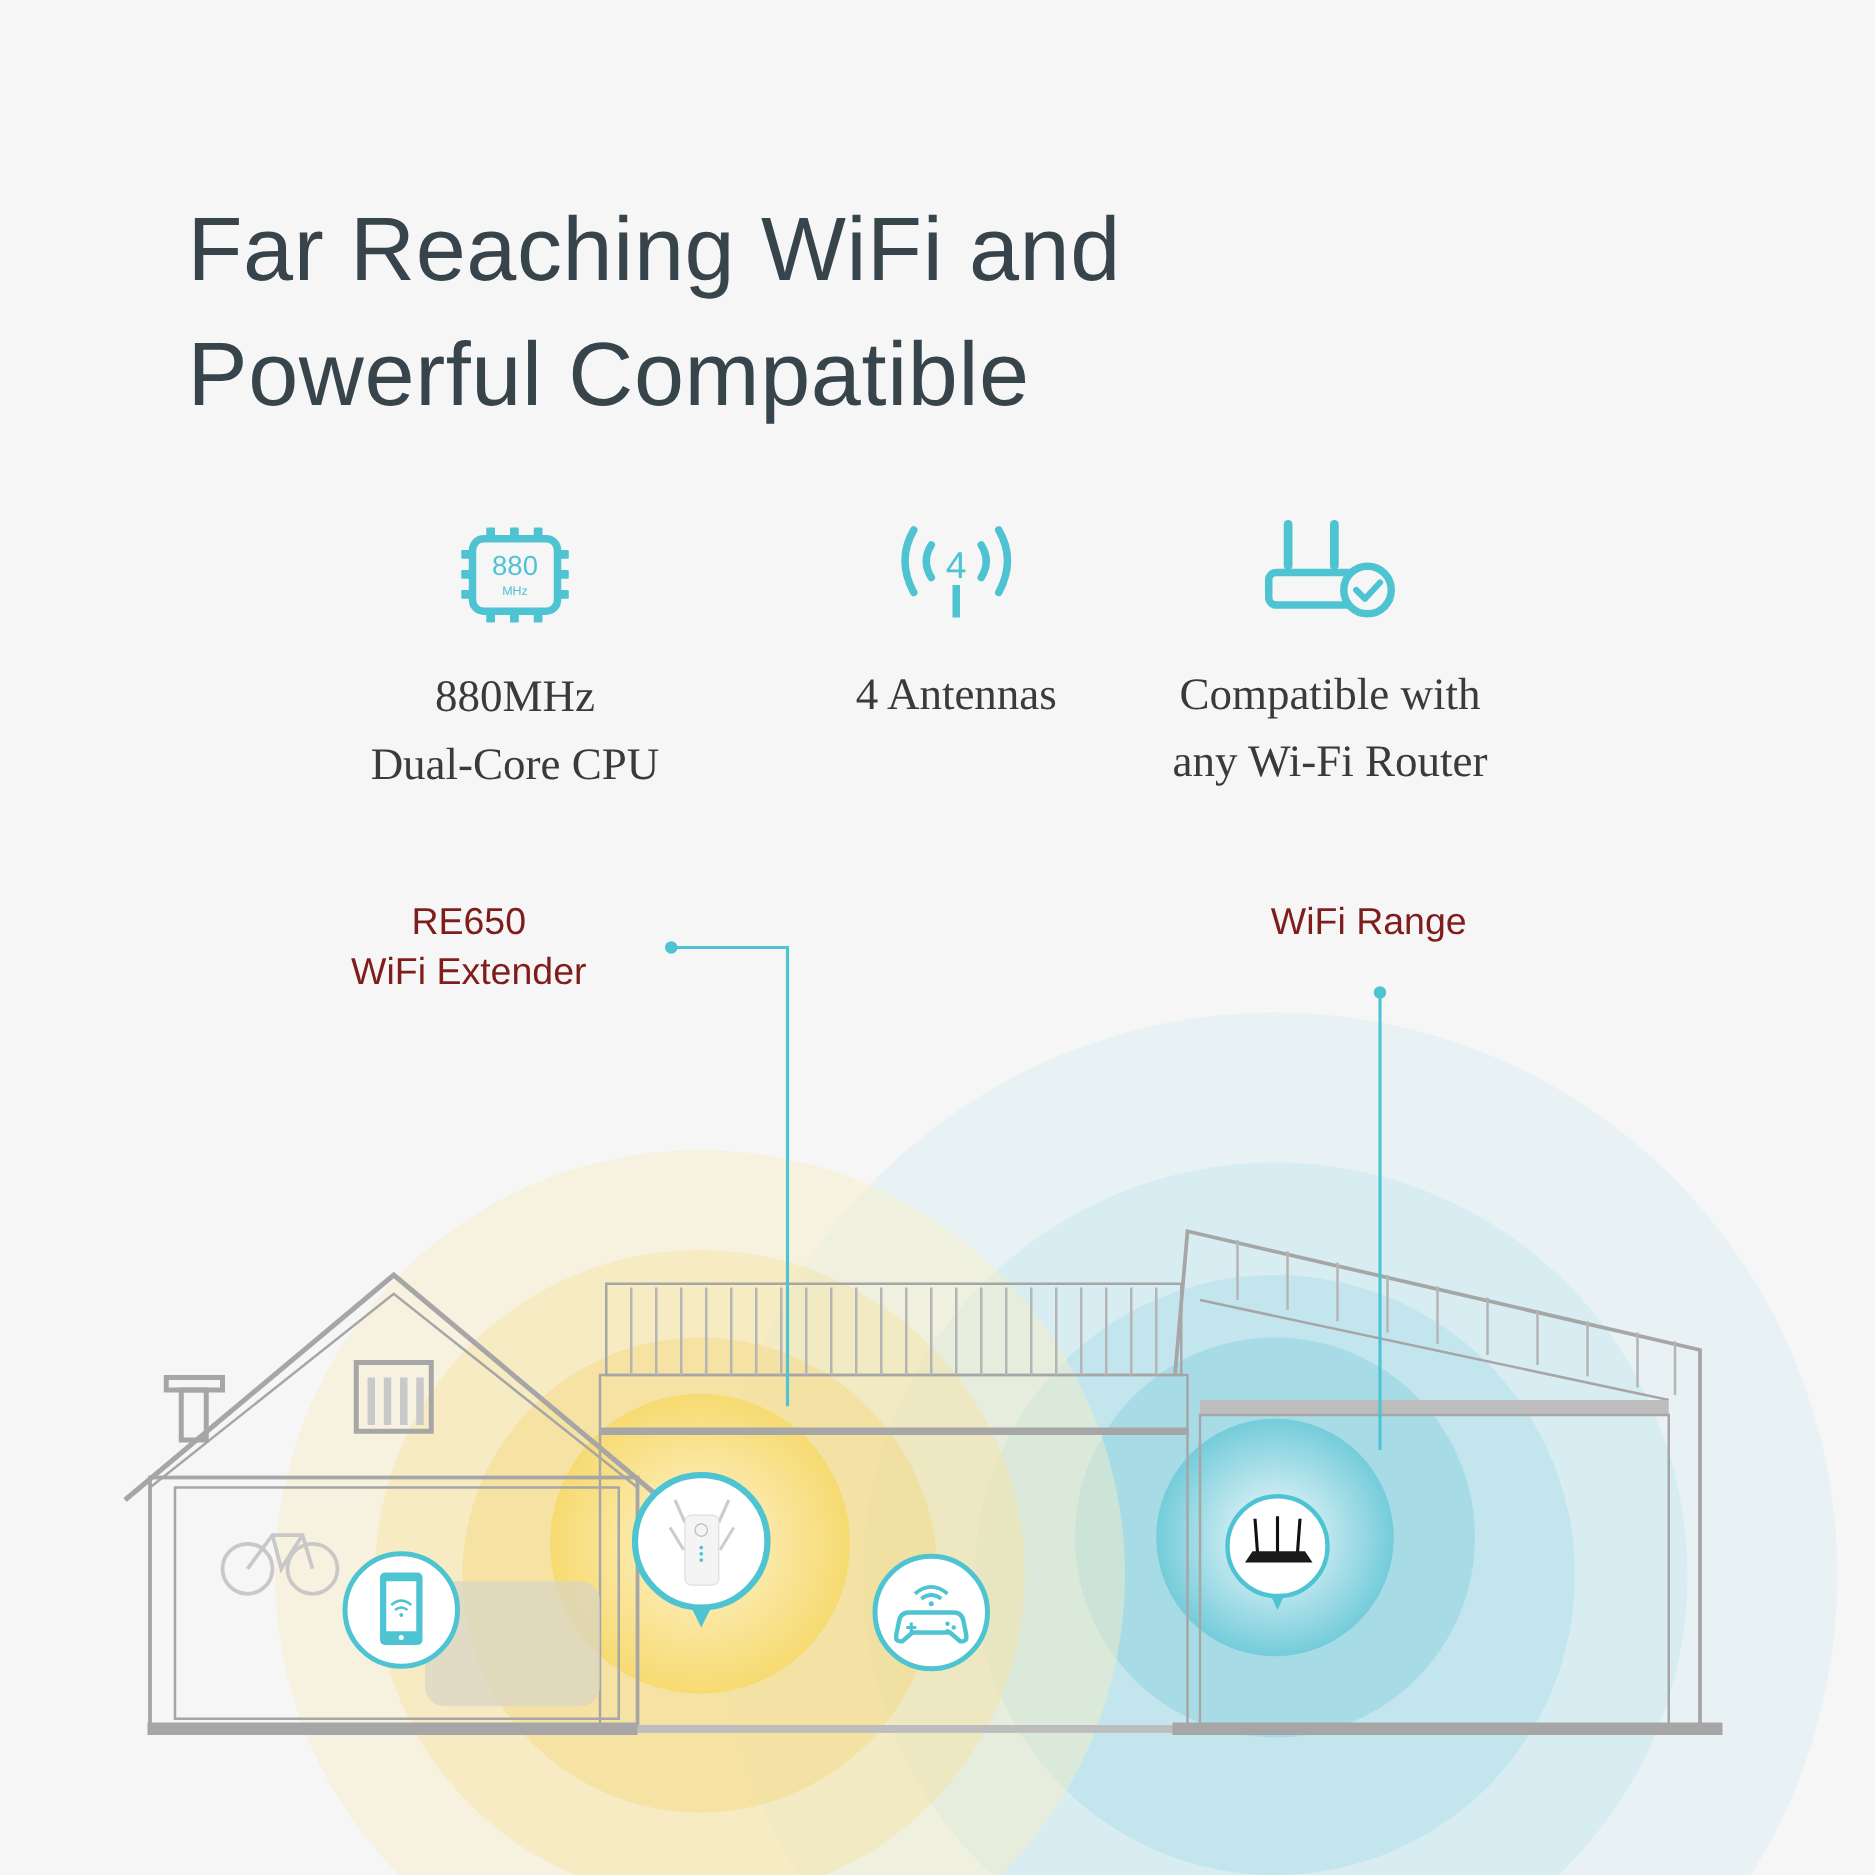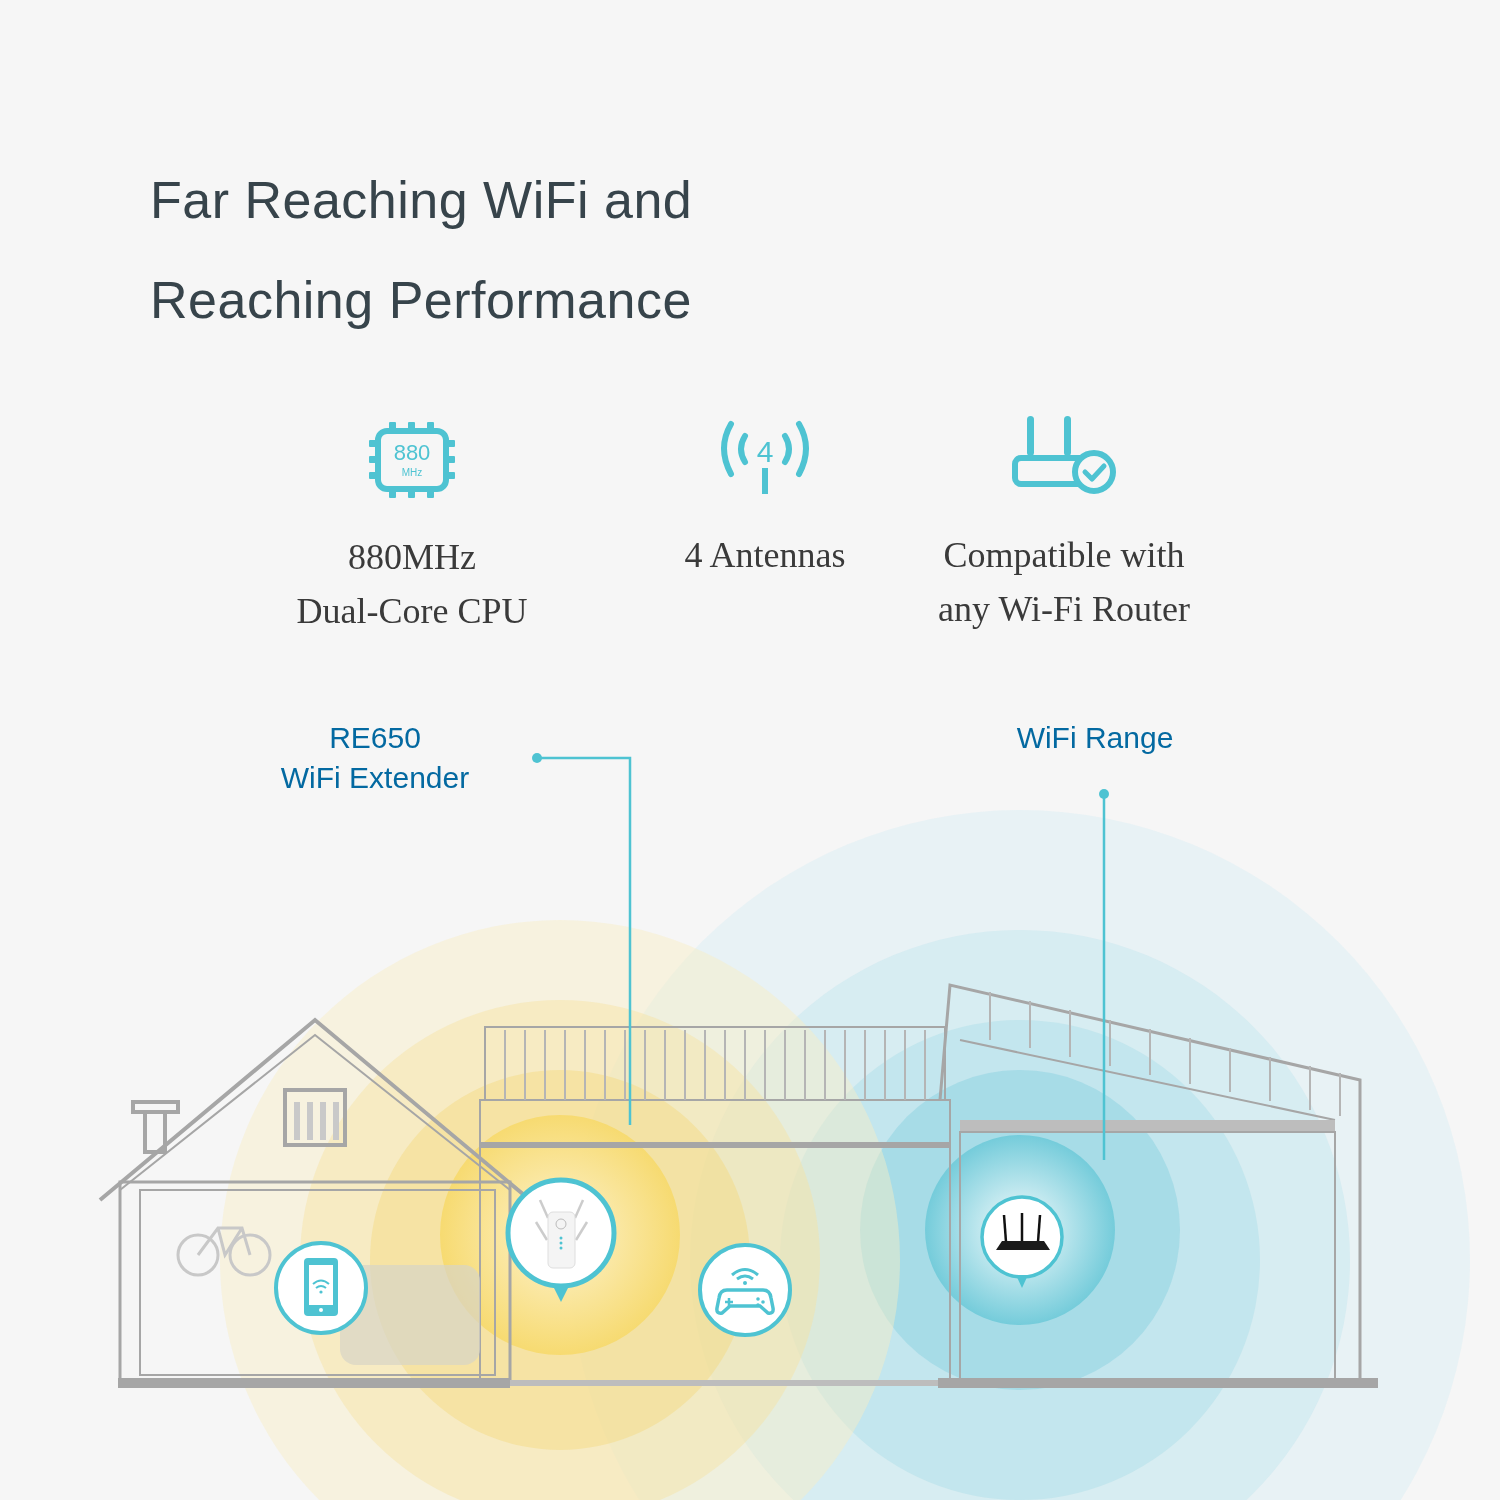--- a/index.html
+++ b/index.html
@@ -1,34 +1,34 @@
 <!DOCTYPE html>
 <html><head>
 <meta charset="utf-8">
 <style>
   html, body { margin:0; padding:0; }
   body { width:1500px; height:1500px; background:#f6f6f6; position:relative; overflow:hidden;
          font-family:"Liberation Sans", sans-serif; color:#333; }
-  .title { position:absolute; left:150px; top:150px; font-size:52px; line-height:100px;
+  .title { position:absolute; left:150px; top:150px; font-size:72px; line-height:100px;
            color:#37444b; font-weight:normal; letter-spacing:0.5px; margin:0; }
   .title span { display:block; }
   .feature { position:absolute; text-align:center; }
   .feature .icon { display:block; margin:0 auto; }
   .feature .label { font-size:36px; line-height:54px; color:#3a3a3a; margin-top:30px;font-family:Liberation Serif, serif; }
   .feature .label span { display:block; }
-  .callout { position:absolute; font-size:30px; line-height:40px; color:#0369a1; text-align:center; }
+  .callout { position:absolute; font-size:30px; line-height:40px; color:#7f1d1d; text-align:center; }
   .callout span { display:block; }
   .scene { position:absolute; left:0; top:0; width:1500px; height:1500px; }
 </style>
 </head>
 <body>
 
 <h1 class="title">
   <span>Far Reaching WiFi and</span>
-  <span>Reaching Performance</span>
+  <span>Powerful Compatible</span>
 </h1>
 
 <div class="feature" style="left:262px; top:420px; width:300px;">
   <svg class="icon" width="90" height="80" viewBox="0 0 90 80">
     <g fill="#4ec3d2">
       <rect x="22" y="2" width="7" height="10" rx="1"></rect>
         <rect x="41" y="2" width="7" height="10" rx="1"></rect>
         <rect x="60" y="2" width="7" height="10" rx="1"></rect>
       <rect x="22" y="68" width="7" height="10" rx="1"></rect>
         <rect x="41" y="68" width="7" height="10" rx="1"></rect>

